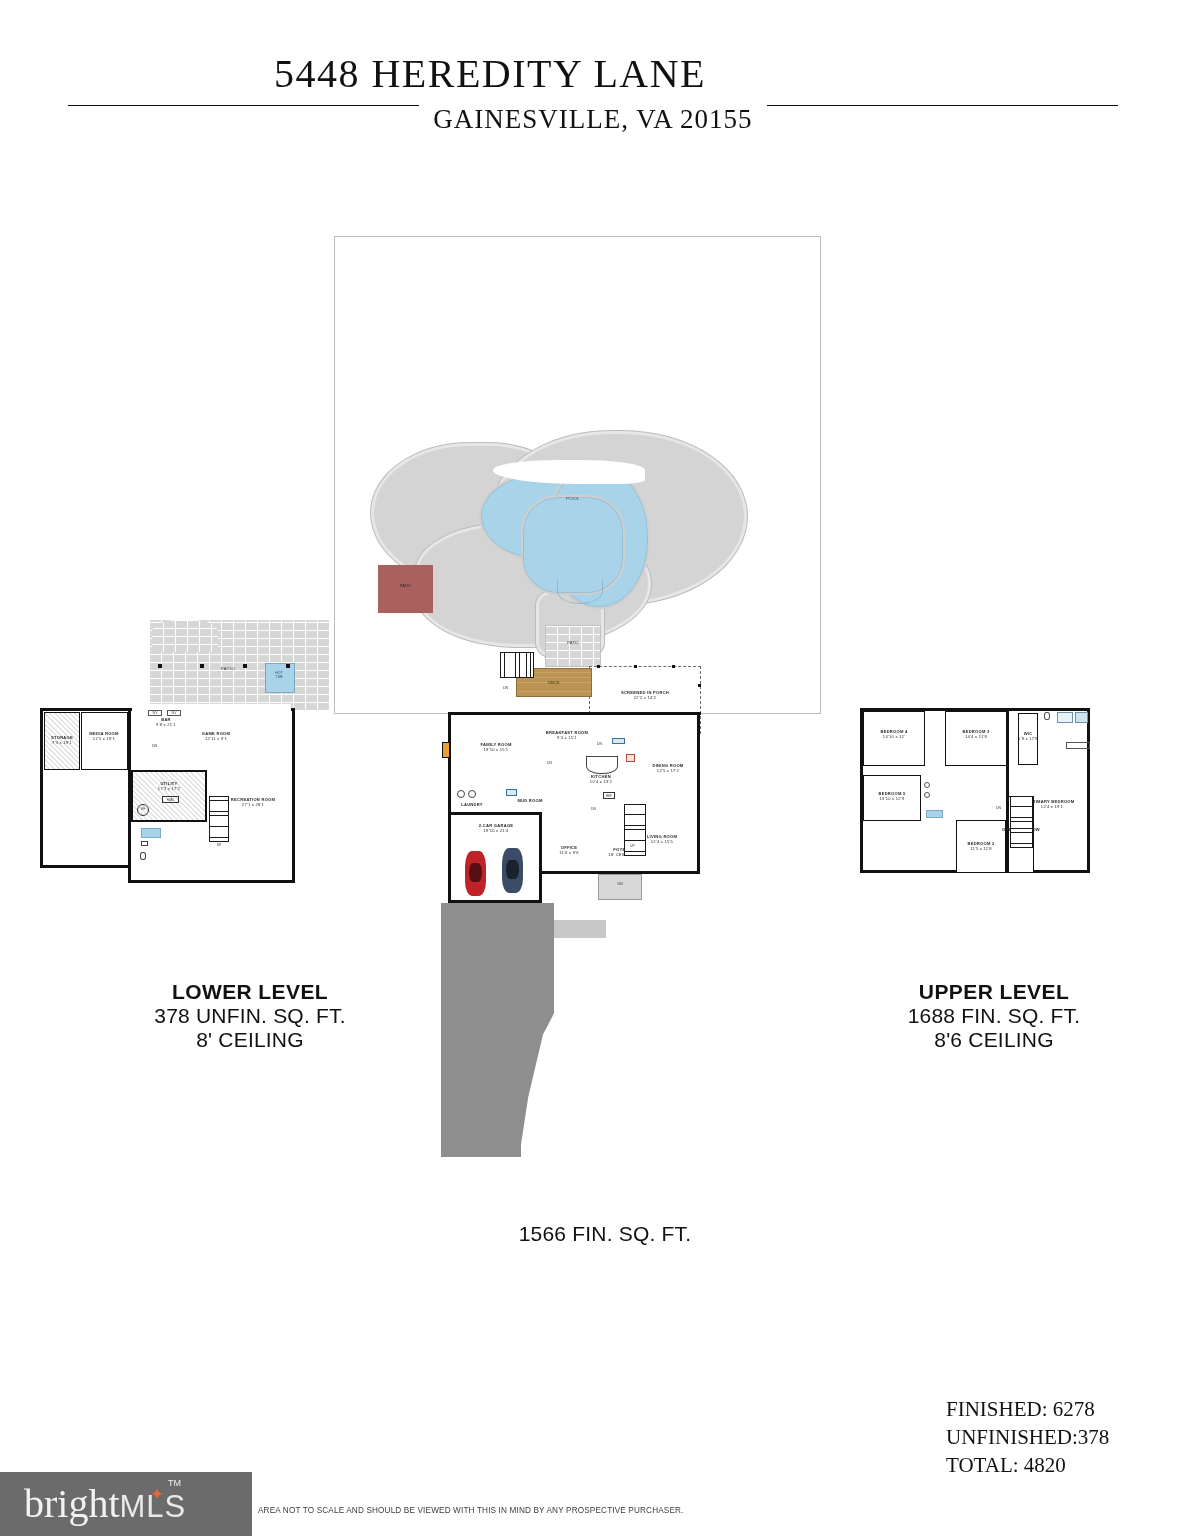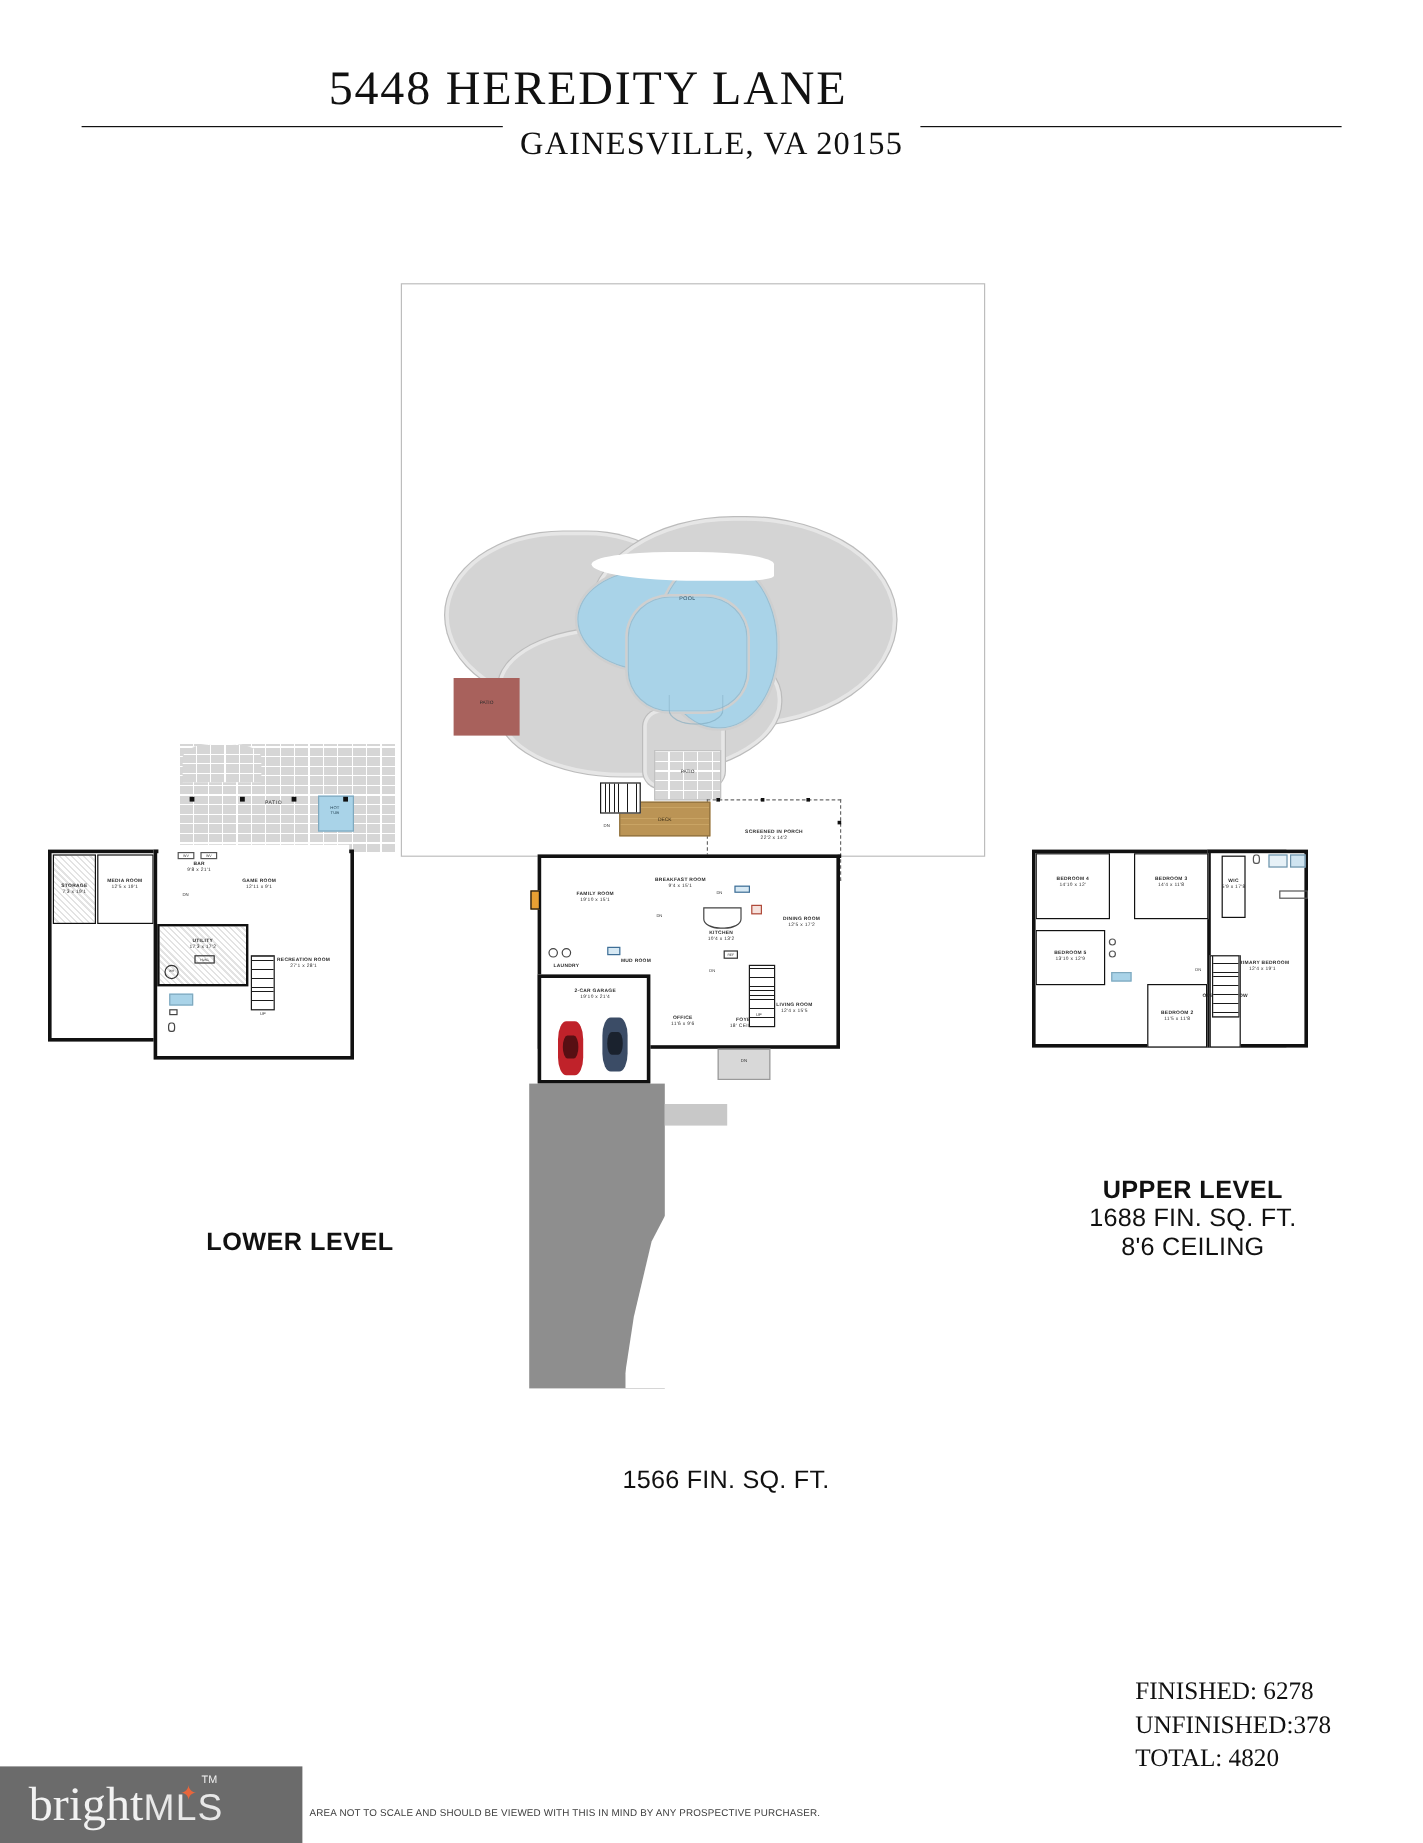--- a/index.html
+++ b/index.html
@@ -188,22 +188,24 @@
   <div class="stairs" style="left:169px;top:176px;width:20px;height:46px;"></div>
   <div style="position:absolute;left:169px;top:223px;width:20px;text-align:center;font-size:3.4px;color:#333;">UP</div>
 
   <div style="position:absolute;left:112px;top:124px;font-size:3.6px;color:#333;">DN</div>
 
   <div style="position:absolute;left:101px;top:208px;width:20px;height:10px;background:#a9d3e8;border:.8px solid #7fa9be;box-sizing:border-box;"></div>
   <div style="position:absolute;left:101px;top:221px;width:7px;height:5px;border:.8px solid #444;box-sizing:border-box;"></div>
   <div style="position:absolute;left:100px;top:232px;width:6px;height:8px;border:.8px solid #444;border-radius:40%;box-sizing:border-box;"></div>
 </div>
 
-<div class="cap" style="left:60px;top:980px;width:380px;margin-top:44px;">
+<div class="cap" style="left:60px;top:980px;width:380px;">
   <div class="h">LOWER LEVEL</div>
+  <div class="l">378 UNFIN. SQ. FT.</div>
+  <div class="l">8' CEILING</div>
 </div>
 
 <div class="plan" id="mainPlan" style="left:434px;top:636px;width:290px;height:275px;">
 
   <div style="position:absolute;left:155px;top:30px;width:112px;height:68px;background:#fff;
               border:1.4px dashed #6b6b6b;box-sizing:border-box;"></div>
   <div class="lbl" style="left:211px;top:55px;">
     <span class="nm">SCREENED IN PORCH</span>
     <span class="dm">22'2 x 14'2</span>
   </div>

